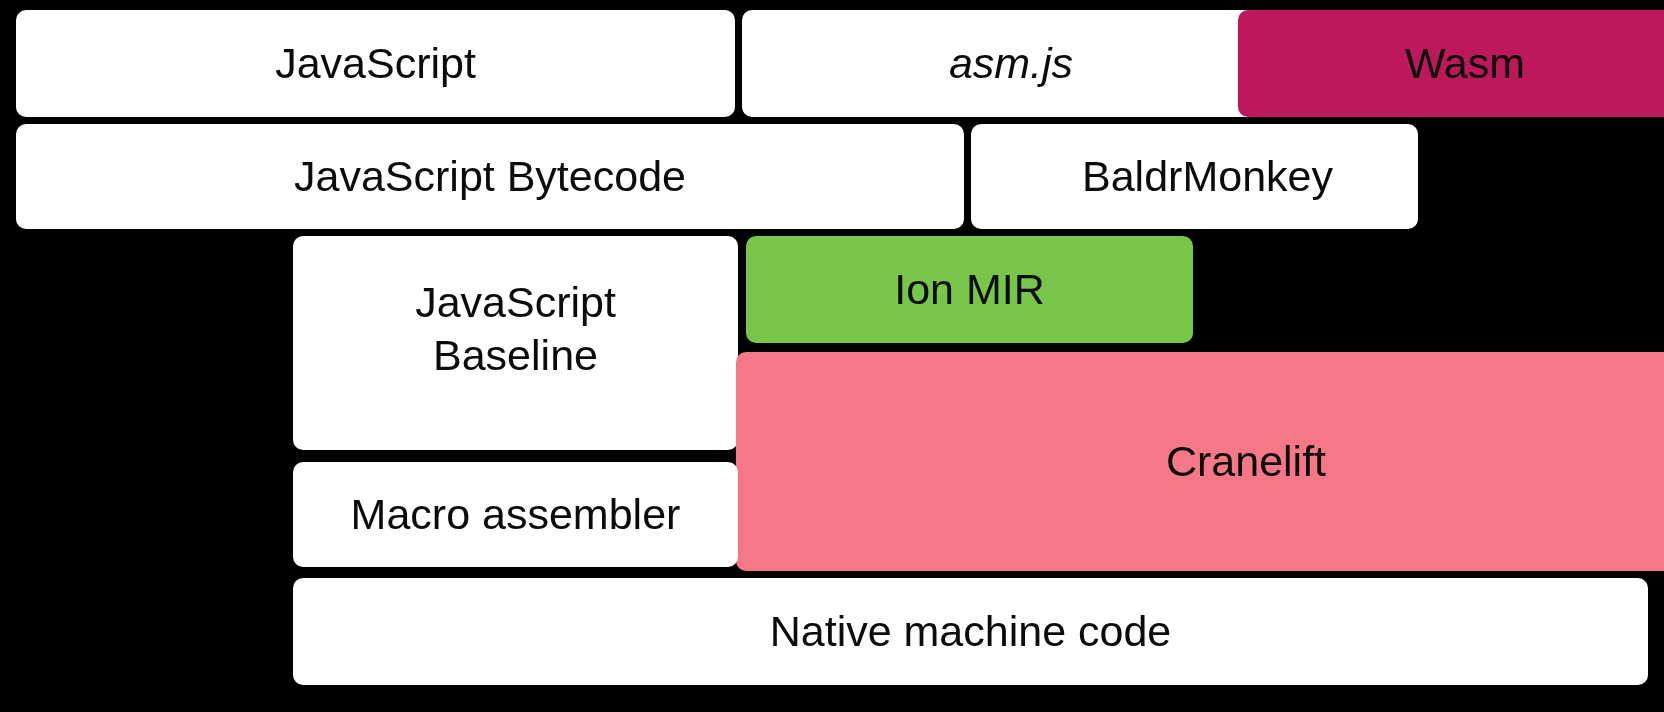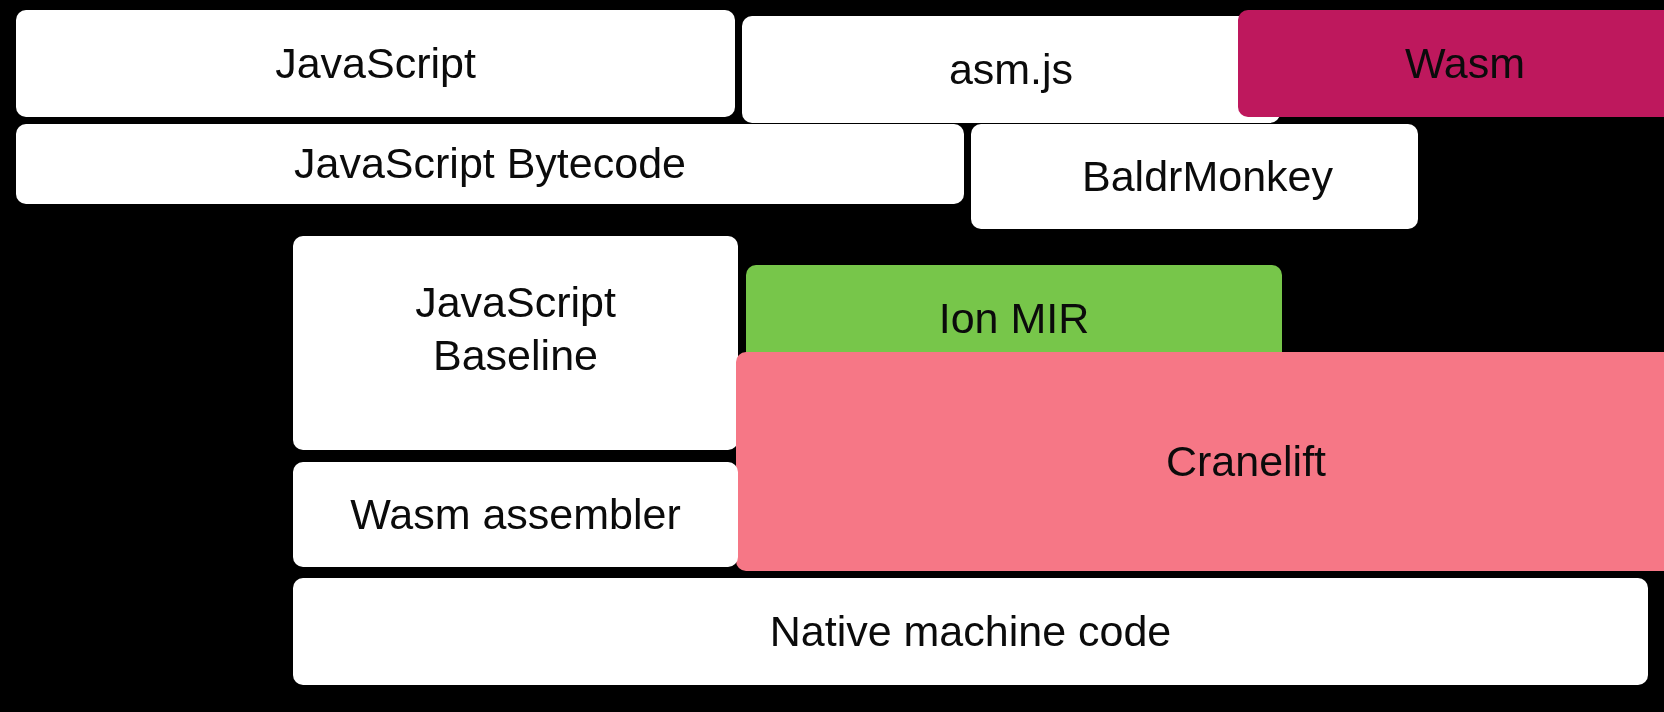--- a/index.html
+++ b/index.html
@@ -23,27 +23,27 @@
     justify-content: center;
     text-align: center;
     font-size: 43px;
     line-height: 1.24;
     color: #0b0b0b;
     white-space: pre-line;
     box-sizing: border-box;
   }
   
   .n-javascript      { left: 16px;   top: 10px;  width: 719px;  height: 107px; }
-  .n-asmjs           { left: 742px;  top: 16px;  width: 538px;  height: 107px; }
+  .n-asmjs           { left: 742px;  top: 10px;  width: 538px;  height: 107px; font-style: italic; }
   .n-wasm            { left: 1196px; top: 10px;  width: 454px;  height: 107px; }
-  .n-bytecode        { left: 16px;   top: 124px; width: 948px;  height: 80px; }
+  .n-bytecode        { left: 16px;   top: 124px; width: 948px;  height: 105px; }
   .n-baldrmonkey     { left: 971px;  top: 124px; width: 447px;  height: 105px; padding-left: 26px; }
   .n-interpreter     { left: 16px;   top: 236px; width: 269px;  height: 332px; }
   .n-baseline        { left: 293px;  top: 236px; width: 445px;  height: 214px; padding-bottom: 28px; }
-  .n-ionmir          { left: 746px;  top: 236px; width: 536px;  height: 107px; margin-top: 29px; }
+  .n-ionmir          { left: 746px;  top: 236px; width: 447px;  height: 107px; }
   .n-cranelift       { left: 736px;  top: 352px; width: 1020px;  height: 219px; }
   .n-macroassembler  { left: 293px;  top: 462px; width: 445px;  height: 105px; }
   .n-nativecode      { left: 293px;  top: 578px; width: 1355px; height: 107px; }
 </style>
 </head>
 <body>
 
 <div class="canvas">
   <div class="node n-javascript" style="background: rgb(255, 255, 255);">JavaScript</div>
 
@@ -56,16 +56,16 @@
   <div class="node n-baldrmonkey" style="background: rgb(255, 255, 255);">BaldrMonkey</div>
 
 
   <div class="node n-baseline" style="background: rgb(255, 255, 255);">JavaScript
 Baseline</div>
 
   <div class="node n-ionmir" style="background: rgb(119, 198, 74);">Ion MIR</div>
 
   <div class="node n-cranelift" style="background: rgb(246, 119, 134);">Cranelift</div>
 
-  <div class="node n-macroassembler" style="background: rgb(255, 255, 255);">Wasm assembler</div>
+  <div class="node n-macroassembler" style="background: rgb(255, 255, 255);">Macro assembler</div>
 
   <div class="node n-nativecode" style="background: rgb(255, 255, 255);">Native machine code</div>
 </div>
 
 </body></html>

